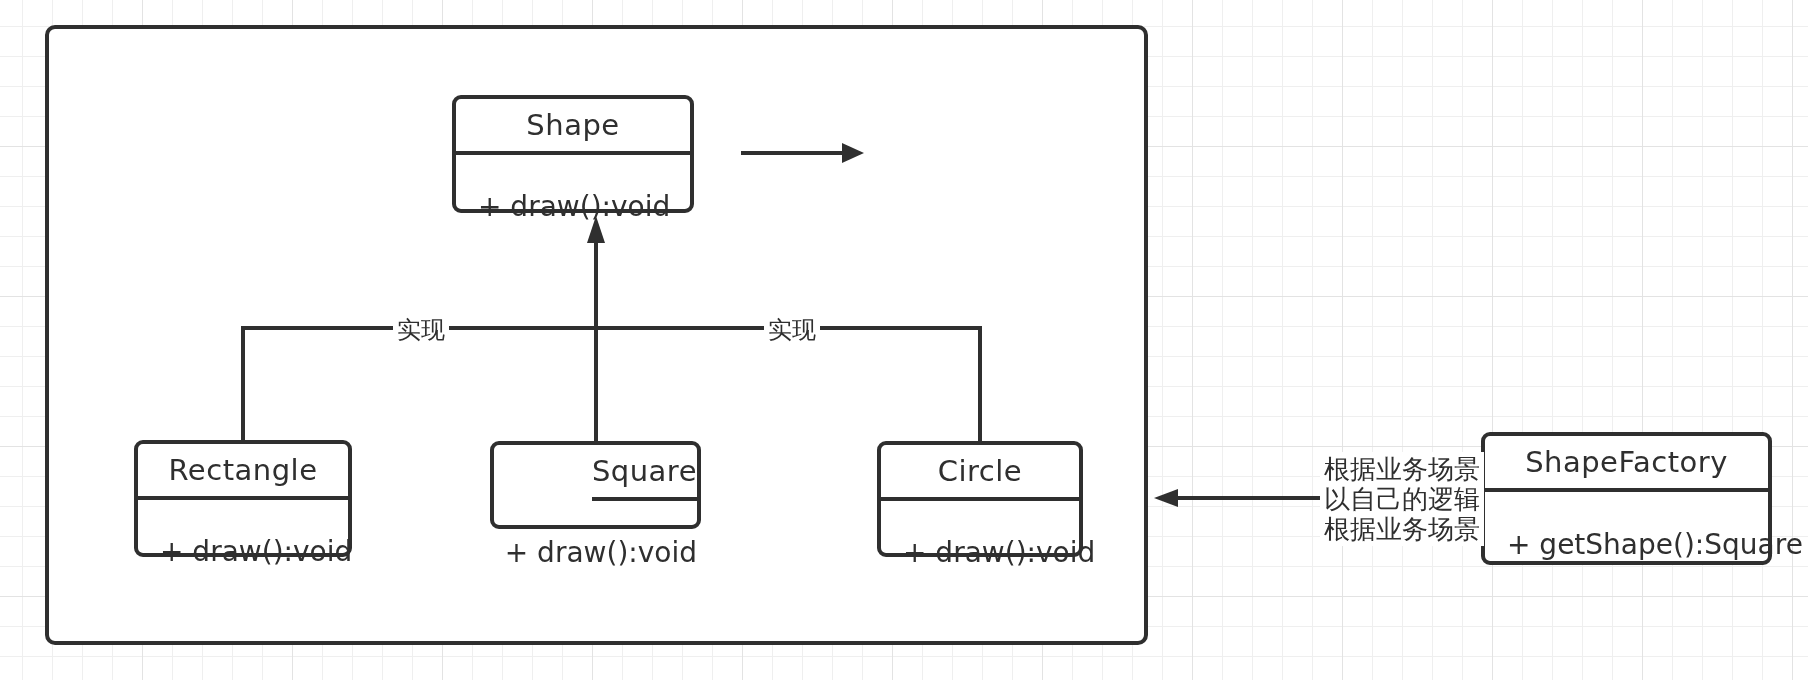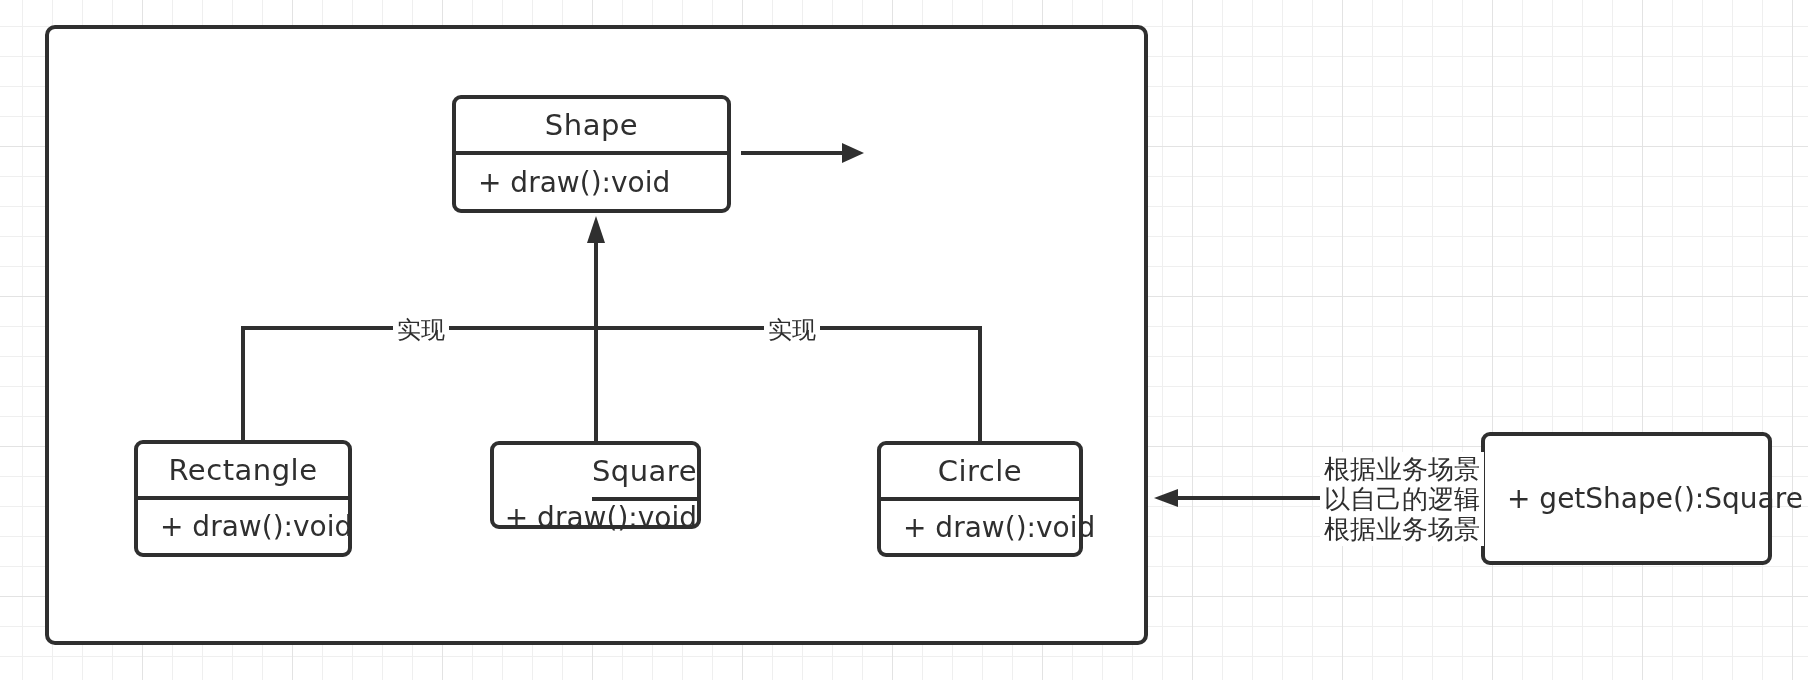--- a/index.html
+++ b/index.html
@@ -69,20 +69,21 @@
     letter-spacing: 0.5px;
   }
   .class-method {
     flex: 1 1 auto;
     display: flex;
     align-items: center;
     padding-left: 22px;
     font-size: 28px;
     font-weight: 500;
     white-space: nowrap;
+    margin-top: 35px;
   }
   .wire-label {
     position: absolute;
     transform: translate(-50%, -50%);
     background: #ffffff;
     padding: 0 4px;
     font-size: 24px;
     font-weight: 500;
     white-space: nowrap;
   }
@@ -129,21 +130,21 @@
       <line class="wire" x1="596" y1="330" x2="596" y2="240"></line>
       <polygon class="head" points="587,243 605,243 596,216"></polygon>
     </g>
 
     <g>
       <line class="wire" x1="1481" y1="498" x2="1178" y2="498"></line>
       <polygon class="head" points="1178,489 1154,498 1178,507"></polygon>
     </g>
   </svg>
 
-  <div class="class-box" style="left:452px; top:95px; width:279px; height:118px;">
+  <div class="class-box" style="left:452px; top:95px; width:242px; height:118px;">
     <div class="class-title">Shape</div>
     <div class="class-method">+ draw():void</div>
   </div>
 
 
   <div class="wire-label" style="left:421px; top:330px;">实现</div>
   <div class="wire-label" style="left:792px; top:330px;">实现</div>
 
   <div class="class-box" style="left:134px; top:440px; width:218px; height:117px;">
     <div class="class-title">Rectangle</div>
@@ -154,20 +155,21 @@
     <div class="class-title">Square</div>
     <div class="class-method">+ draw():void</div>
   </div>
 
   <div class="class-box" style="left:877px; top:441px; width:206px; height:116px;text-align:right;">
     <div class="class-title">Circle</div>
     <div class="class-method">+ draw():void</div>
   </div>
 
   <div class="class-box" style="left:1481px; top:432px; width:291px; height:133px;">
+    <div class="class-title">ShapeFactory</div>
     <div class="class-method">+ getShape():Square</div>
   </div>
 
   <div class="annotation" style="left:1402px; top:499px;">
     <div>根据业务场景</div>
     <div>以自己的逻辑</div>
     <div>根据业务场景</div>
   </div>
 
 </div>

